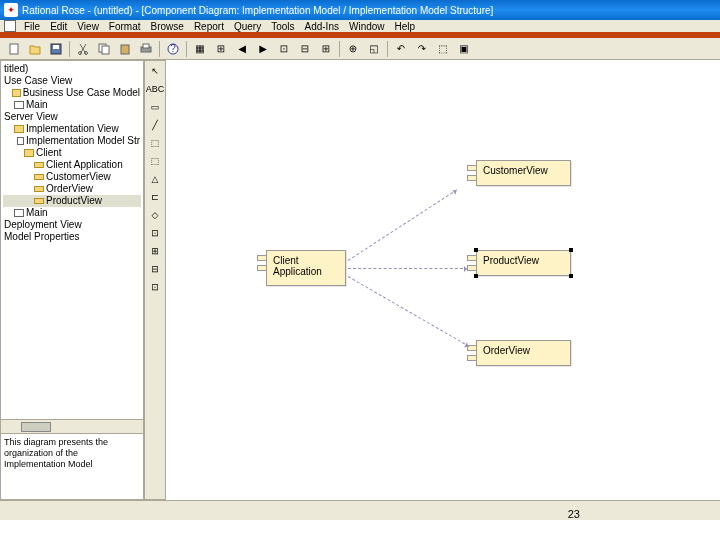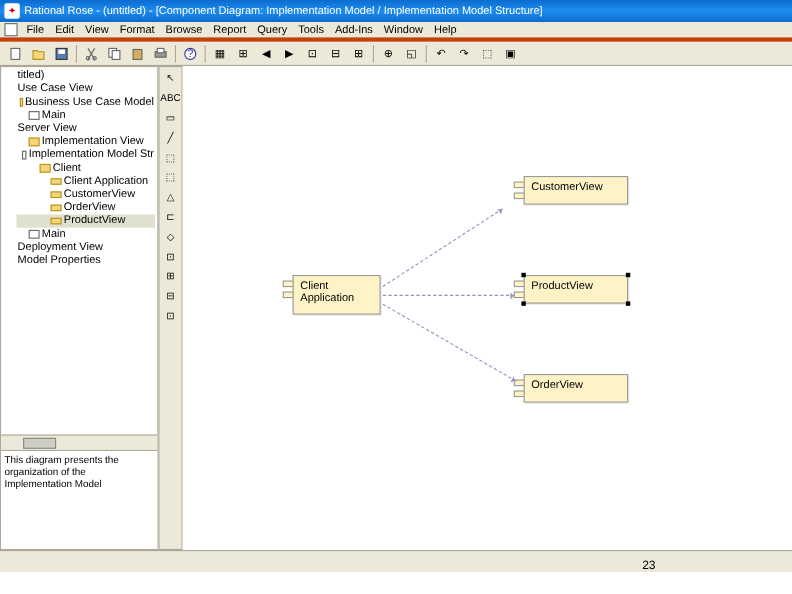--- a/index.html
+++ b/index.html
@@ -1,47 +1,47 @@
 <!DOCTYPE html>
 <html><head>
 <meta charset="utf-8">
 <style>
 * { box-sizing: border-box; margin: 0; padding: 0; font-family: Tahoma, sans-serif; font-size: 10px; }
 body { background: #fff; width: 720px; height: 540px; overflow: hidden; position: relative; }
 .titlebar { background: linear-gradient(to bottom, #0a6cce, #1f8cf0 50%, #0a6cce); height: 20px; display: flex; align-items: center; padding: 0 4px; color: #fff; }
 .titlebar .icon { width: 14px; height: 14px; background: #fff; margin-right: 4px; display: flex; align-items: center; justify-content: center; color: #d00; font-size: 9px; border-radius: 2px; }
 .titlebar .title { font-size: 10px; }
-.menubar { background: #ece9d8; height: 18px; display: flex; align-items: center; padding: 0 4px; border-bottom: 4px solid #c2410c; gap: 2px; }
+.menubar { background: #ece9d8; height: 18px; display: flex; align-items: center; padding: 0 4px; border-bottom: 6px solid #c2410c; gap: 2px; }
 .menubar .mi { padding: 1px 4px; cursor: default; }
 .menubar .doc-icon { width: 12px; height: 12px; background: #fff; border: 1px solid #666; margin-right: 2px; }
 .toolbar { background: #ece9d8; height: 22px; display: flex; align-items: center; padding: 0 4px; border-bottom: 1px solid #aca899; gap: 1px; }
 .tb-btn { width: 20px; height: 18px; border: 1px solid transparent; display: flex; align-items: center; justify-content: center; cursor: default; }
 .tb-sep { width: 1px; height: 16px; background: #aca899; margin: 0 2px; }
 .workspace { display: flex; height: 440px; }
 .browser { width: 144px; background: #fff; border: 1px solid #aca899; display: flex; flex-direction: column; }
-.tree { flex: 1; overflow: hidden; padding: 2px; font-size: 9px; line-height: 12px; margin-left: 12px; }
+.tree { flex: 1; overflow: hidden; padding: 2px; font-size: 9px; line-height: 12px; }
 .tree-item { display: flex; align-items: center; white-space: nowrap; padding: 0 1px; }
 .tree-item.sel { background: #e0e0d0; }
 .ti-indent { display: inline-block; }
 .ti-folder { width: 10px; height: 8px; background: #f5d67a; border: 1px solid #b89020; margin-right: 2px; }
 .ti-pkg { width: 10px; height: 8px; background: #fff; border: 1px solid #666; margin-right: 2px; }
 .ti-comp { width: 10px; height: 6px; background: #f5d67a; border: 1px solid #b89020; margin-right: 2px; position: relative; }
 .hscroll { height: 14px; background: #ece9d8; border-top: 1px solid #aca899; display: flex; align-items: center; }
 .hscroll .thumb { width: 30px; height: 10px; background: #cdcdc0; border: 1px solid #888; margin-left: 20px; }
-.doc-pane { height: 90px; border-top: 1px solid #aca899; padding: 3px; font-size: 9px; line-height: 11px; background: #fff; }
+.doc-pane { height: 66px; border-top: 1px solid #aca899; padding: 3px; font-size: 9px; line-height: 11px; background: #fff; }
 .toolbox { width: 22px; background: #ece9d8; border: 1px solid #aca899; display: flex; flex-direction: column; align-items: center; padding: 2px 0; gap: 2px; }
 .tx-btn { width: 18px; height: 16px; display: flex; align-items: center; justify-content: center; font-size: 9px; cursor: default; }
 .canvas { flex: 1; background: #fff; position: relative; }
 .uml-comp { position: absolute; background: #fdf3c6; border: 1px solid #999; padding: 4px 6px; font-size: 9px; box-shadow: 1px 1px 0 rgba(0,0,0,0.1); }
 .uml-lug { position: absolute; width: 10px; height: 6px; background: #fdf3c6; border: 1px solid #999; left: -10px; }
 .uml-lug.l1 { top: 4px; } .uml-lug.l2 { top: 14px; }
 .sel-handles { position: absolute; width: 4px; height: 4px; background: #000; }
 .arrow { position: absolute; border-top: 1px dashed #9a8fc0; transform-origin: left center; }
 .arrow::after { content: ''; position: absolute; right: -2px; top: -3px; border: 3px solid transparent; border-left-color: #9a8fc0; }
-.page-num { position: absolute; right: 124px; bottom: 20px; font-size: 11px; }
+.page-num { position: absolute; right: 140px; bottom: 20px; font-size: 11px; }
 .status-area { height: 20px; background: #ece9d8; border-top: 1px solid #aca899; }
 svg.icn { width: 14px; height: 14px; }
 </style>
 </head>
 <body>
 
 <div class="titlebar">
   <span class="icon">✦</span>
   <span class="title">Rational Rose - (untitled) - [Component Diagram: Implementation Model / Implementation Model Structure]</span>
 </div>

